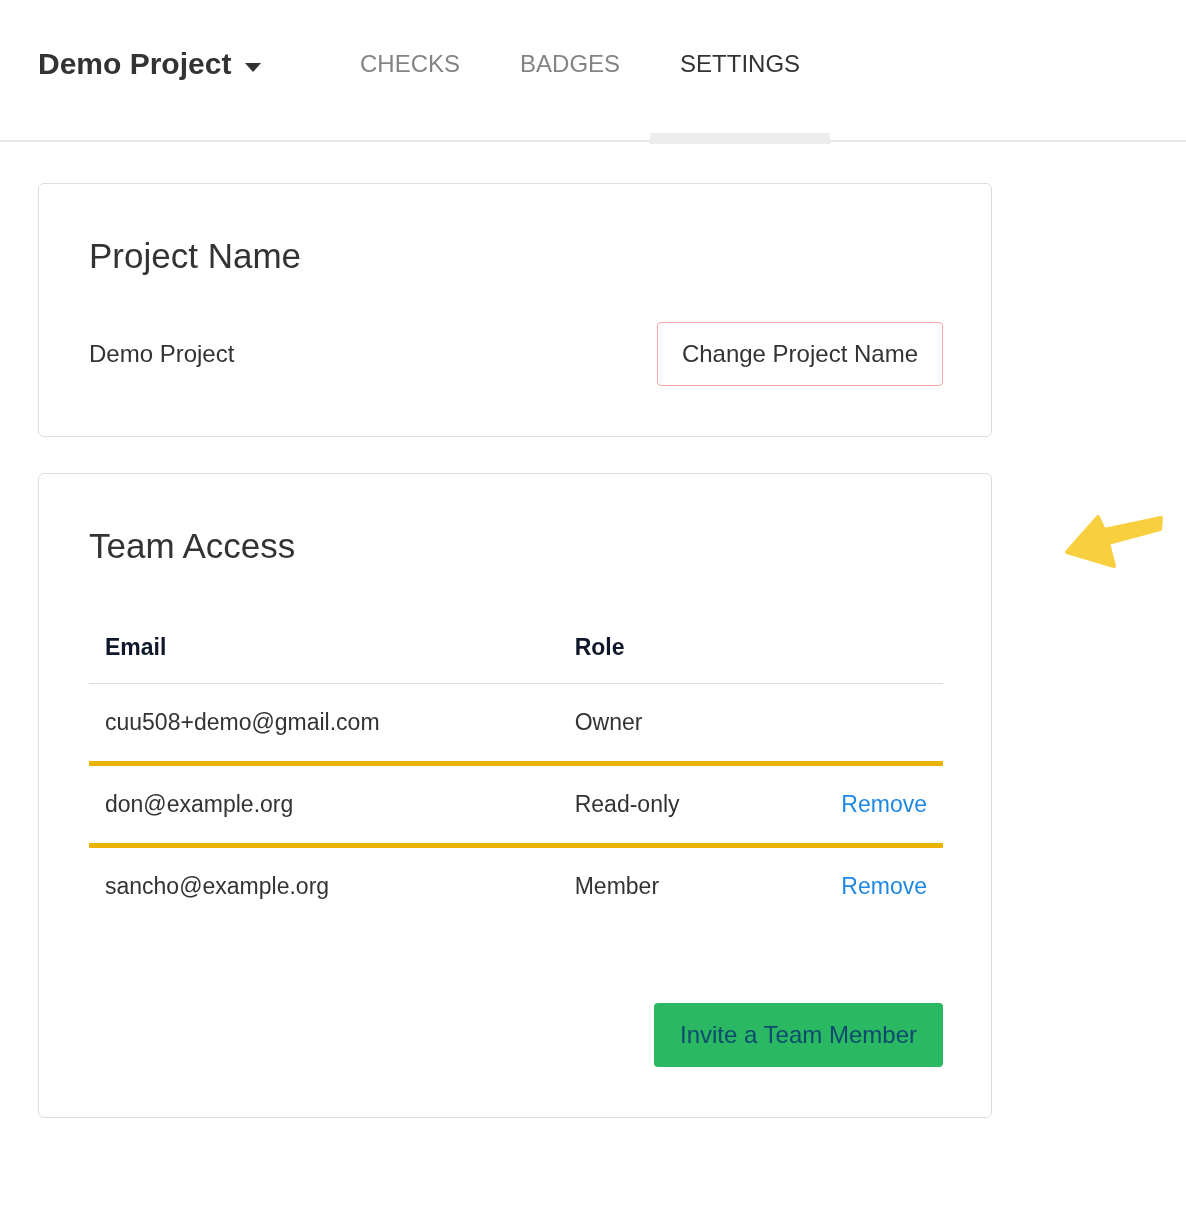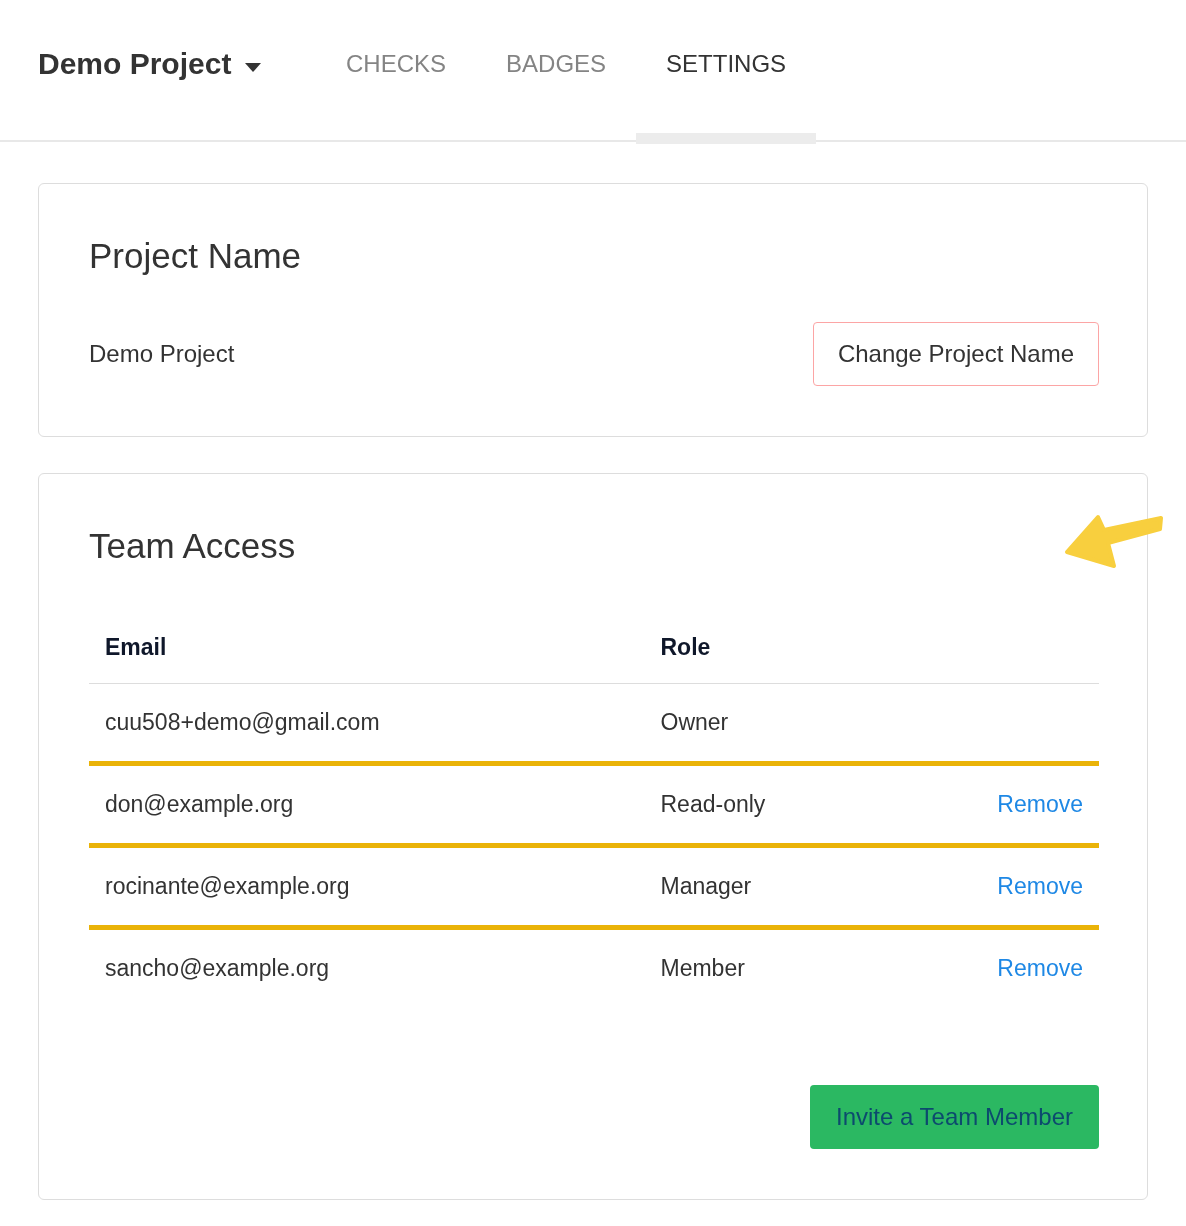--- a/index.html
+++ b/index.html
@@ -34,21 +34,21 @@
     display: inline-block;
     width: 0; height: 0;
     margin-left: 14px;
     margin-top: 6px;
     border-left: 8px solid transparent;
     border-right: 8px solid transparent;
     border-top: 9px solid #333333;
   }
   .nav {
     position: absolute;
-    left: 316px;
+    left: 330px;
     top: 50px;
     display: flex;
   }
   .nav-item {
     font-size: 24px;
     line-height: 28px;
     padding: 0 30px;
     color: #848484;
     cursor: pointer;
     position: relative;
@@ -59,21 +59,21 @@
     content: "";
     position: absolute;
     left: 0; right: 0;
     top: 83px;
     height: 11px;
     background: #ececec;
   }
 
   
   .card {
-    width: 1110px;
+    width: 954px;
     margin-left: 38px;
     background: #ffffff;
     border: 1px solid #dddddd;
     border-radius: 6px;
     padding: 52px 48px 50px 50px;
   }
   .card-title {
     font-size: 35px;
     font-weight: 400;
     line-height: 40px;
@@ -195,25 +195,20 @@
           <td>cuu508+demo@gmail.com</td>
           <td>Owner</td>
           <td class="action-cell"></td>
         </tr>
         <tr>
           <td>don@example.org</td>
           <td>Read-only</td>
           <td class="action-cell"><a class="remove-link" href="#" style="color: rgb(30, 136, 229);">Remove</a></td>
         </tr>
         <tr>
-          <td>rocinante@example.org</td>
-          <td>Manager</td>
-          <td class="action-cell"><a class="remove-link" href="#" style="color: rgb(30, 136, 229);">Remove</a></td>
-        </tr>
-        <tr>
           <td>sancho@example.org</td>
           <td>Member</td>
           <td class="action-cell"><a class="remove-link" href="#" style="color: rgb(30, 136, 229);">Remove</a></td>
         </tr>
       </tbody>
   </table>
 
   <div class="invite-row">
     <button class="btn btn-primary" id="invite-btn" style="background: rgb(43, 184, 98);">Invite a Team Member</button>
   </div>

